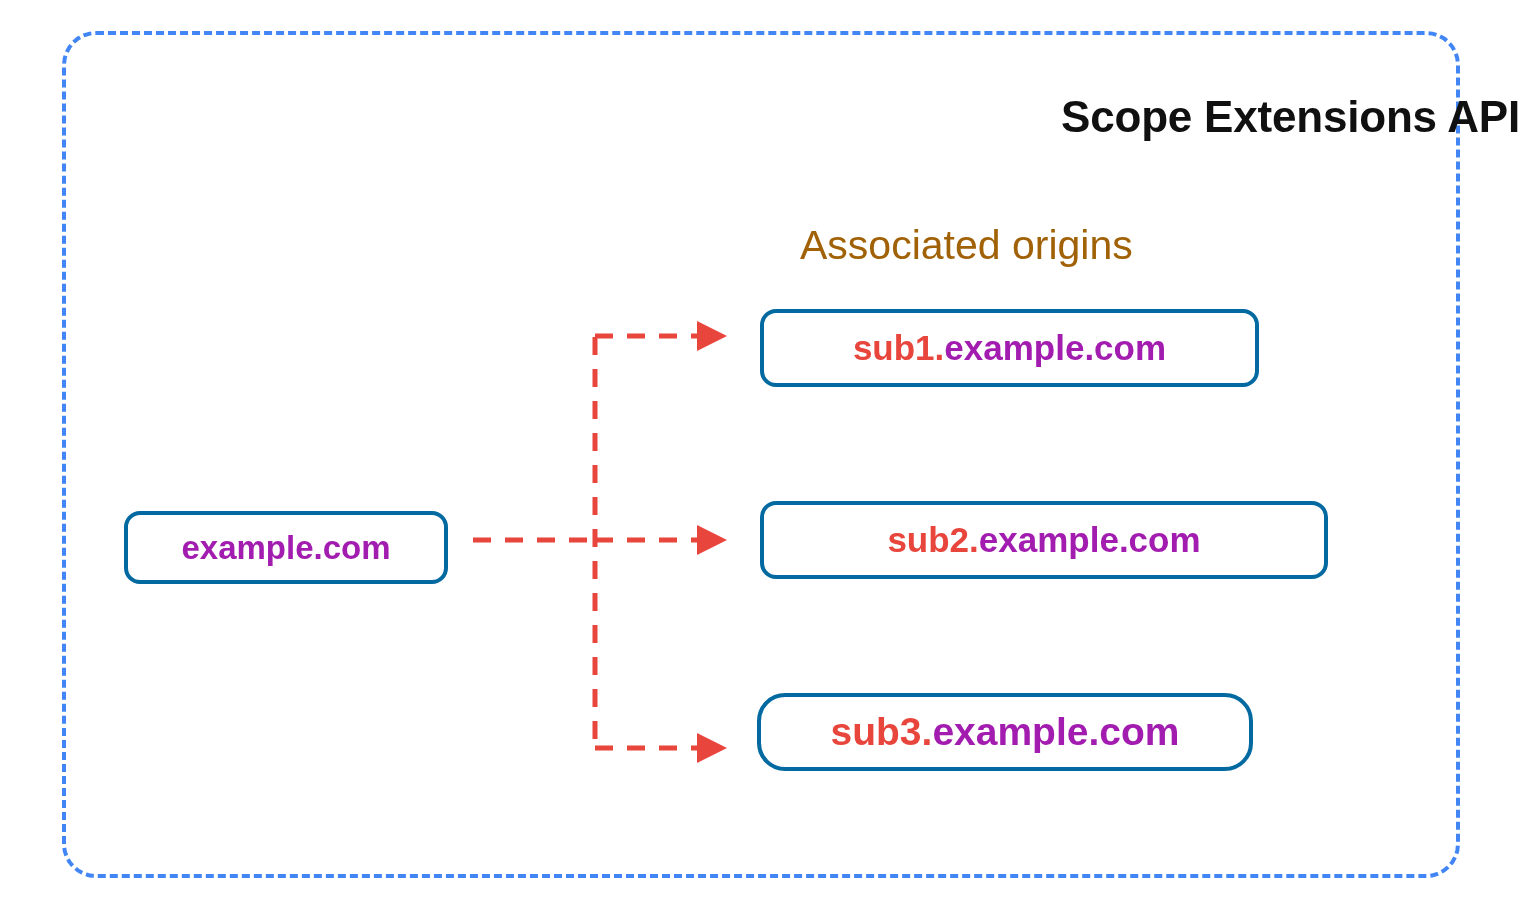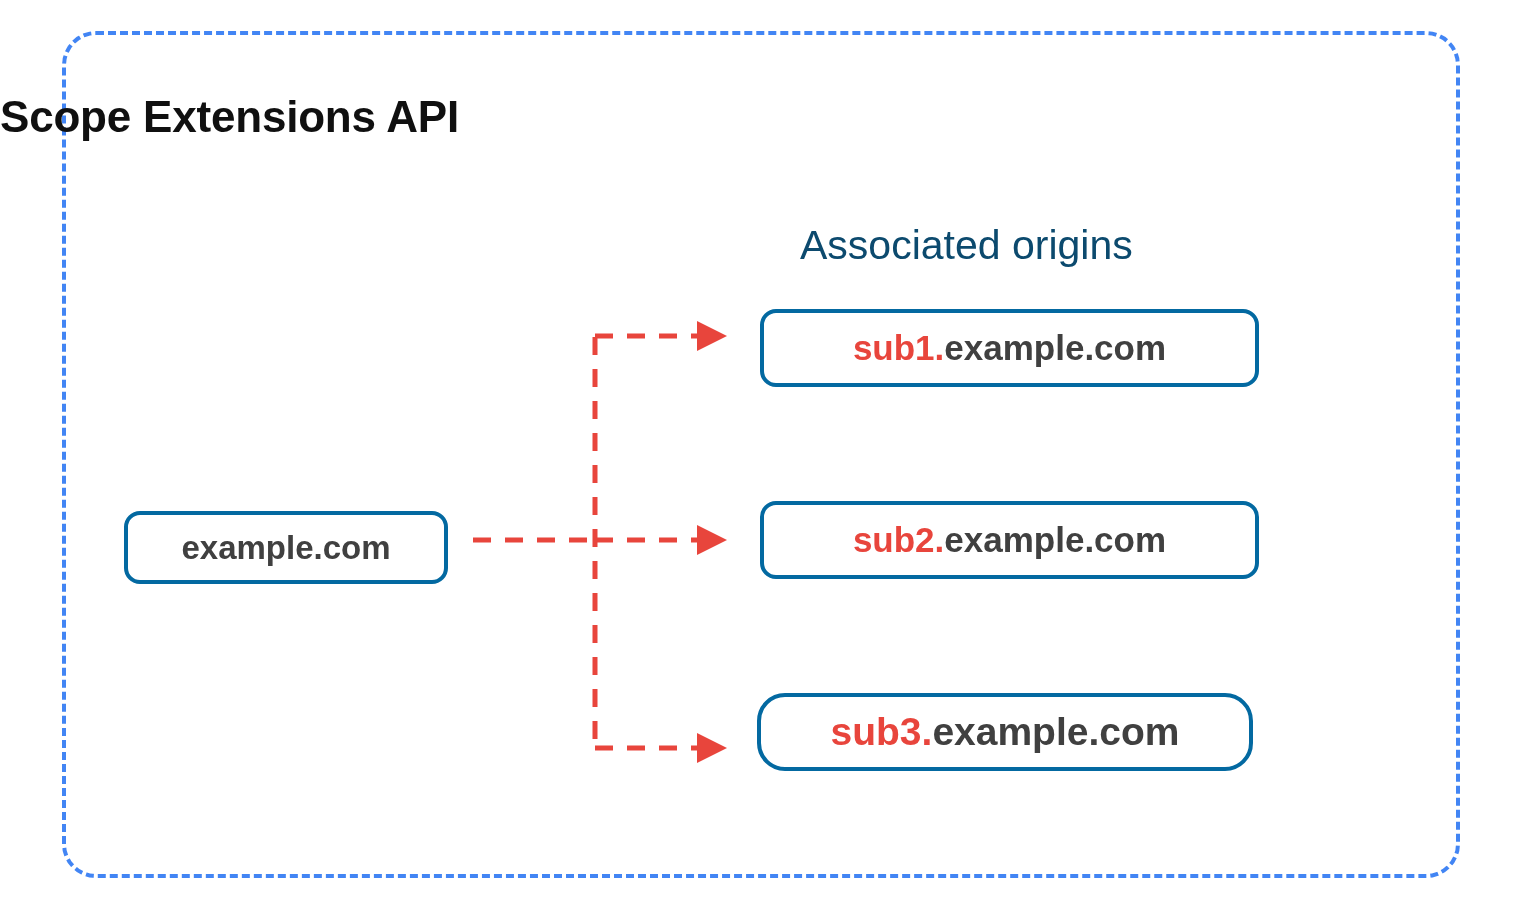--- a/index.html
+++ b/index.html
@@ -30,33 +30,33 @@
     border: 4px dashed #4285F4;
     border-radius: 34px;
     background: transparent;
   }
   
   .diagram-title {
     position: absolute;
     left: 0;
     top: 92px;
     width: 1520px;
-    text-align: left;
+    text-align: right;
     font-size: 44px;
     font-weight: bold;
     color: #101010;
     letter-spacing: -0.2px;
     white-space: nowrap;
   }
   
   .section-label {
     position: absolute;
     font-size: 41px;
     font-weight: normal;
-    color: #0c4a6e;
+    color: #a16207;
     white-space: nowrap;
     text-align: right;
   }
   .section-label.associated {
     left: 800px;
     top: 222px;
   }
   .section-label.main {
     left: 160px;
     top: 430px;
@@ -71,40 +71,40 @@
     display: flex;
     align-items: center;
     justify-content: center;
     font-weight: bold;
     white-space: nowrap;
   }
   .origin-box .sub {
     color: #E8453C;
   }
   .origin-box .domain {
-    color: #404040;
+    color: #a21caf;
   }
   .box-main {
     left: 124px;
     top: 511px;
     width: 324px;
     height: 73px;
     font-size: 33px;
   }
   .box-sub1 {
     left: 760px;
     top: 309px;
     width: 499px;
     height: 78px;
     font-size: 35px;
   }
   .box-sub2 {
     left: 760px;
     top: 501px;
-    width: 499px;
+    width: 568px;
     height: 78px;
     font-size: 35px;
   }
   .box-sub3 {
     left: 757px;
     top: 693px;
     width: 496px;
     height: 78px;
     font-size: 39px;
     border-radius: 28px;

